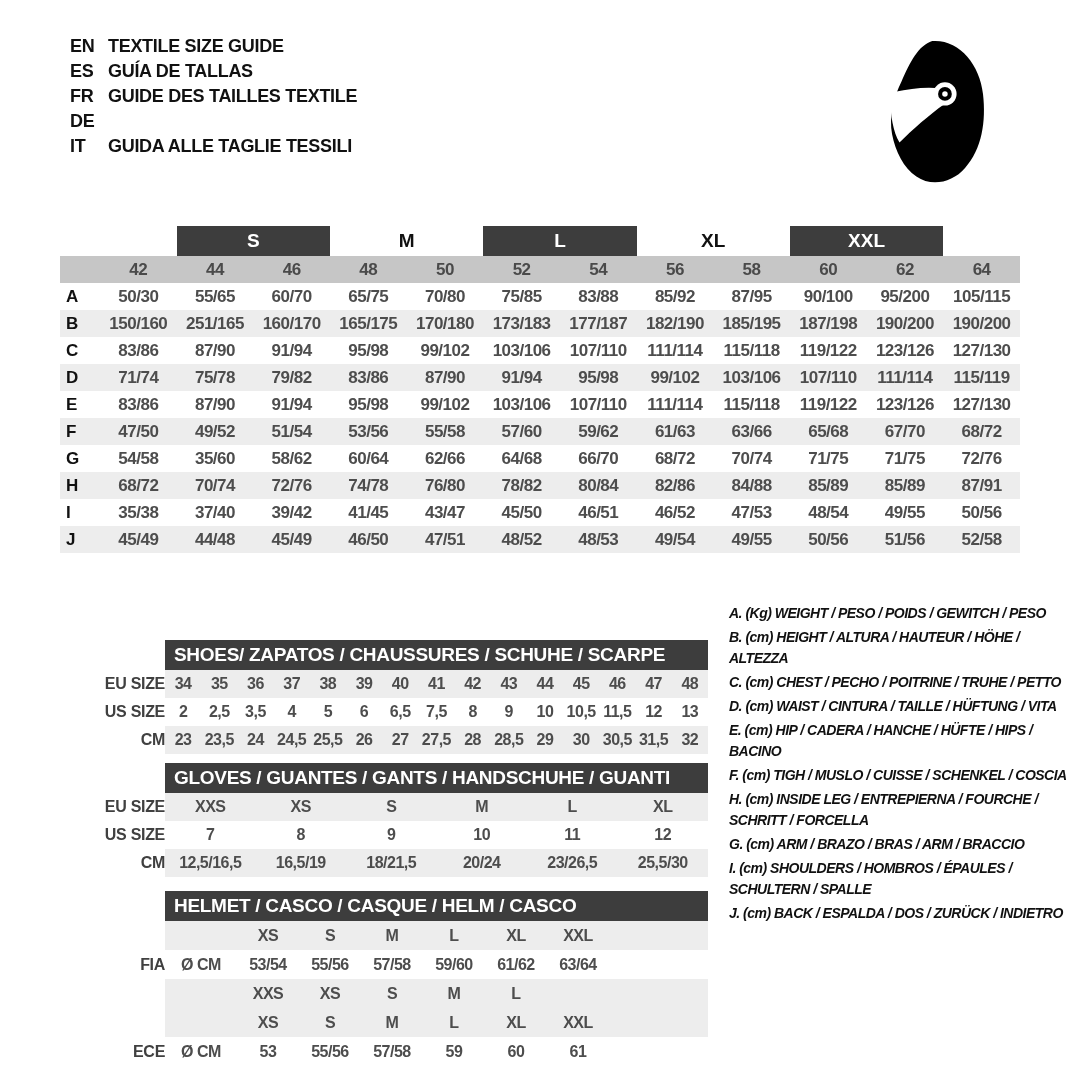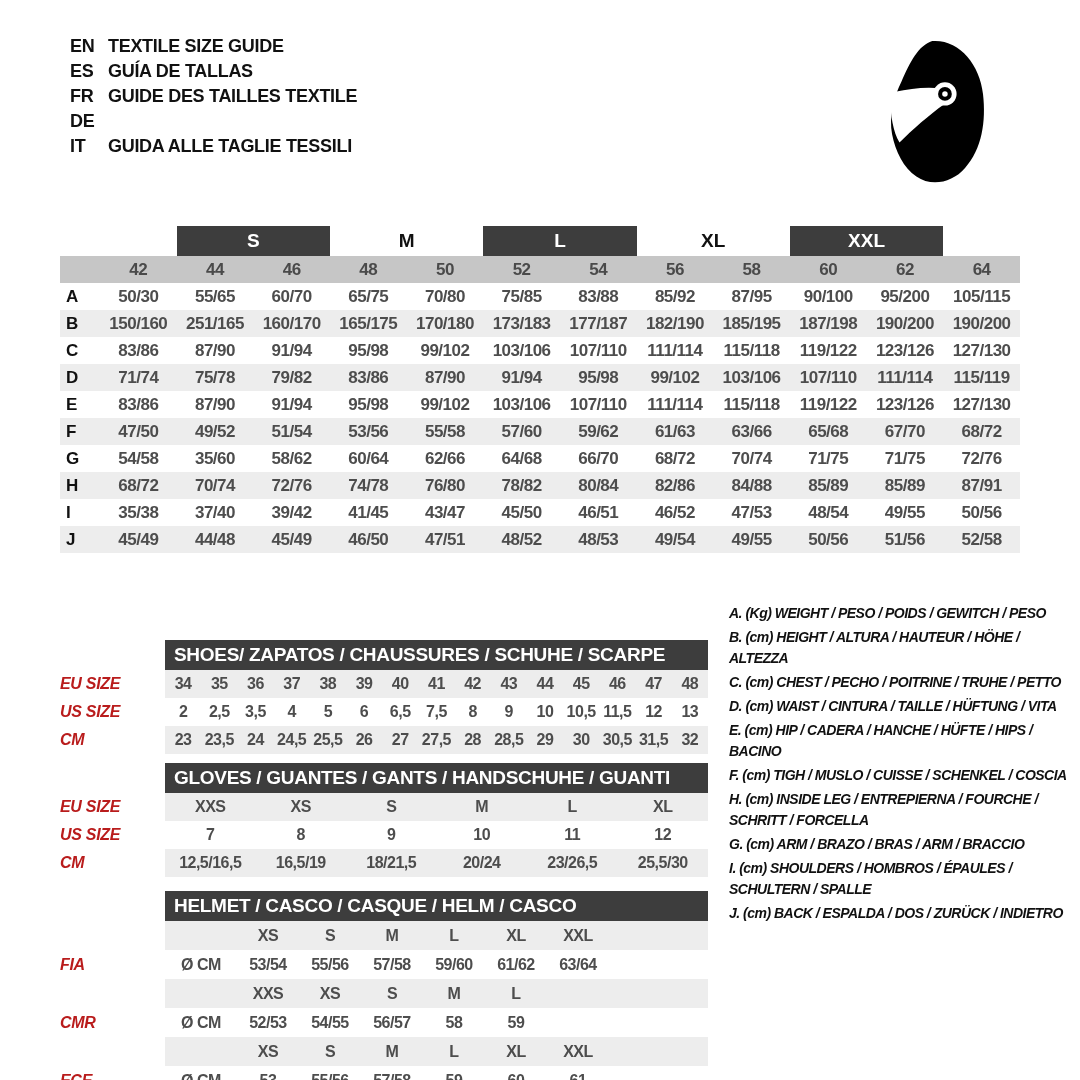--- a/index.html
+++ b/index.html
@@ -30,21 +30,21 @@
   .size-table td.rlabel{text-align:left;padding-left:6px;color:#111;width:40px;}
 
   
   .lower{position:absolute;left:60px;top:604px;width:648px;margin-top:36px;}
   .bar{margin-left:105px;height:30px;background:#3d3d3d;color:#fff;font-size:19px;
        line-height:30px;padding-left:9px;letter-spacing:-0.3px;white-space:nowrap;
        box-sizing:border-box;}
   .ltable{width:648px;}
   .ltable td{text-align:center;font-size:16px;height:28px;color:#4d4d4d;
              letter-spacing:-0.5px;white-space:nowrap;overflow:hidden;}
-  .ltable td.rlabel{text-align:left;color:#b91c1c;letter-spacing:-0.3px;font-style:italic;}
+  .ltable td.rlabel{text-align:right;color:#404040;letter-spacing:-0.3px;}
   .ltable tr.shade td:not(.rlabel){background:#ededed;}
   .htable td{height:29px;}
   .spacer9{height:9px;}
   .spacer14{height:14px;}
 
   
   .legend{position:absolute;left:726px;top:600px;width:352px;font-size:14px;
           letter-spacing:-0.5px;line-height:21px;color:#111;}
   .legend-item{margin:3px;font-style:italic;}
 </style>
@@ -448,31 +448,20 @@
             <td class="rlabel"></td>
             <td></td>
             <td>XXS</td>
             <td>XS</td>
             <td>S</td>
             <td>M</td>
             <td>L</td>
             <td></td>
             <td></td>
           </tr>
-          <tr>
-            <td class="rlabel">CMR</td>
-            <td>Ø CM</td>
-            <td>52/53</td>
-            <td>54/55</td>
-            <td>56/57</td>
-            <td>58</td>
-            <td>59</td>
-            <td></td>
-            <td></td>
-          </tr>
           <tr class="shade">
             <td class="rlabel"></td>
             <td></td>
             <td>XS</td>
             <td>S</td>
             <td>M</td>
             <td>L</td>
             <td>XL</td>
             <td>XXL</td>
             <td></td>

